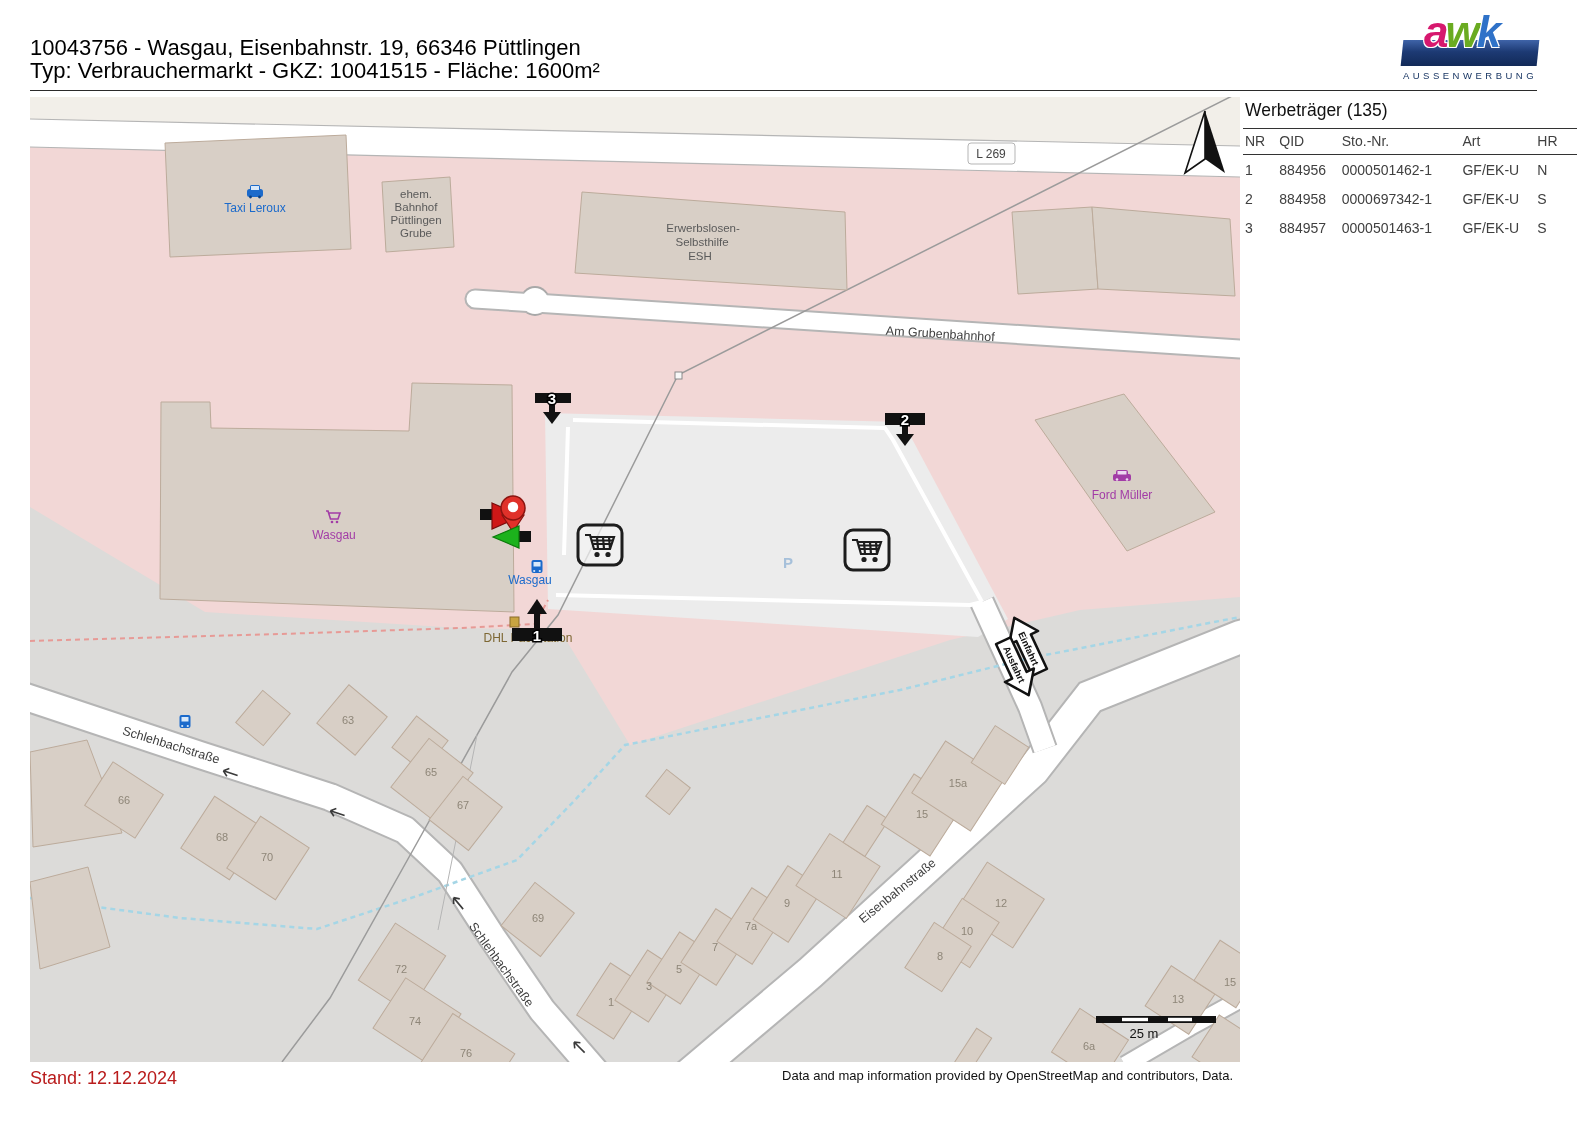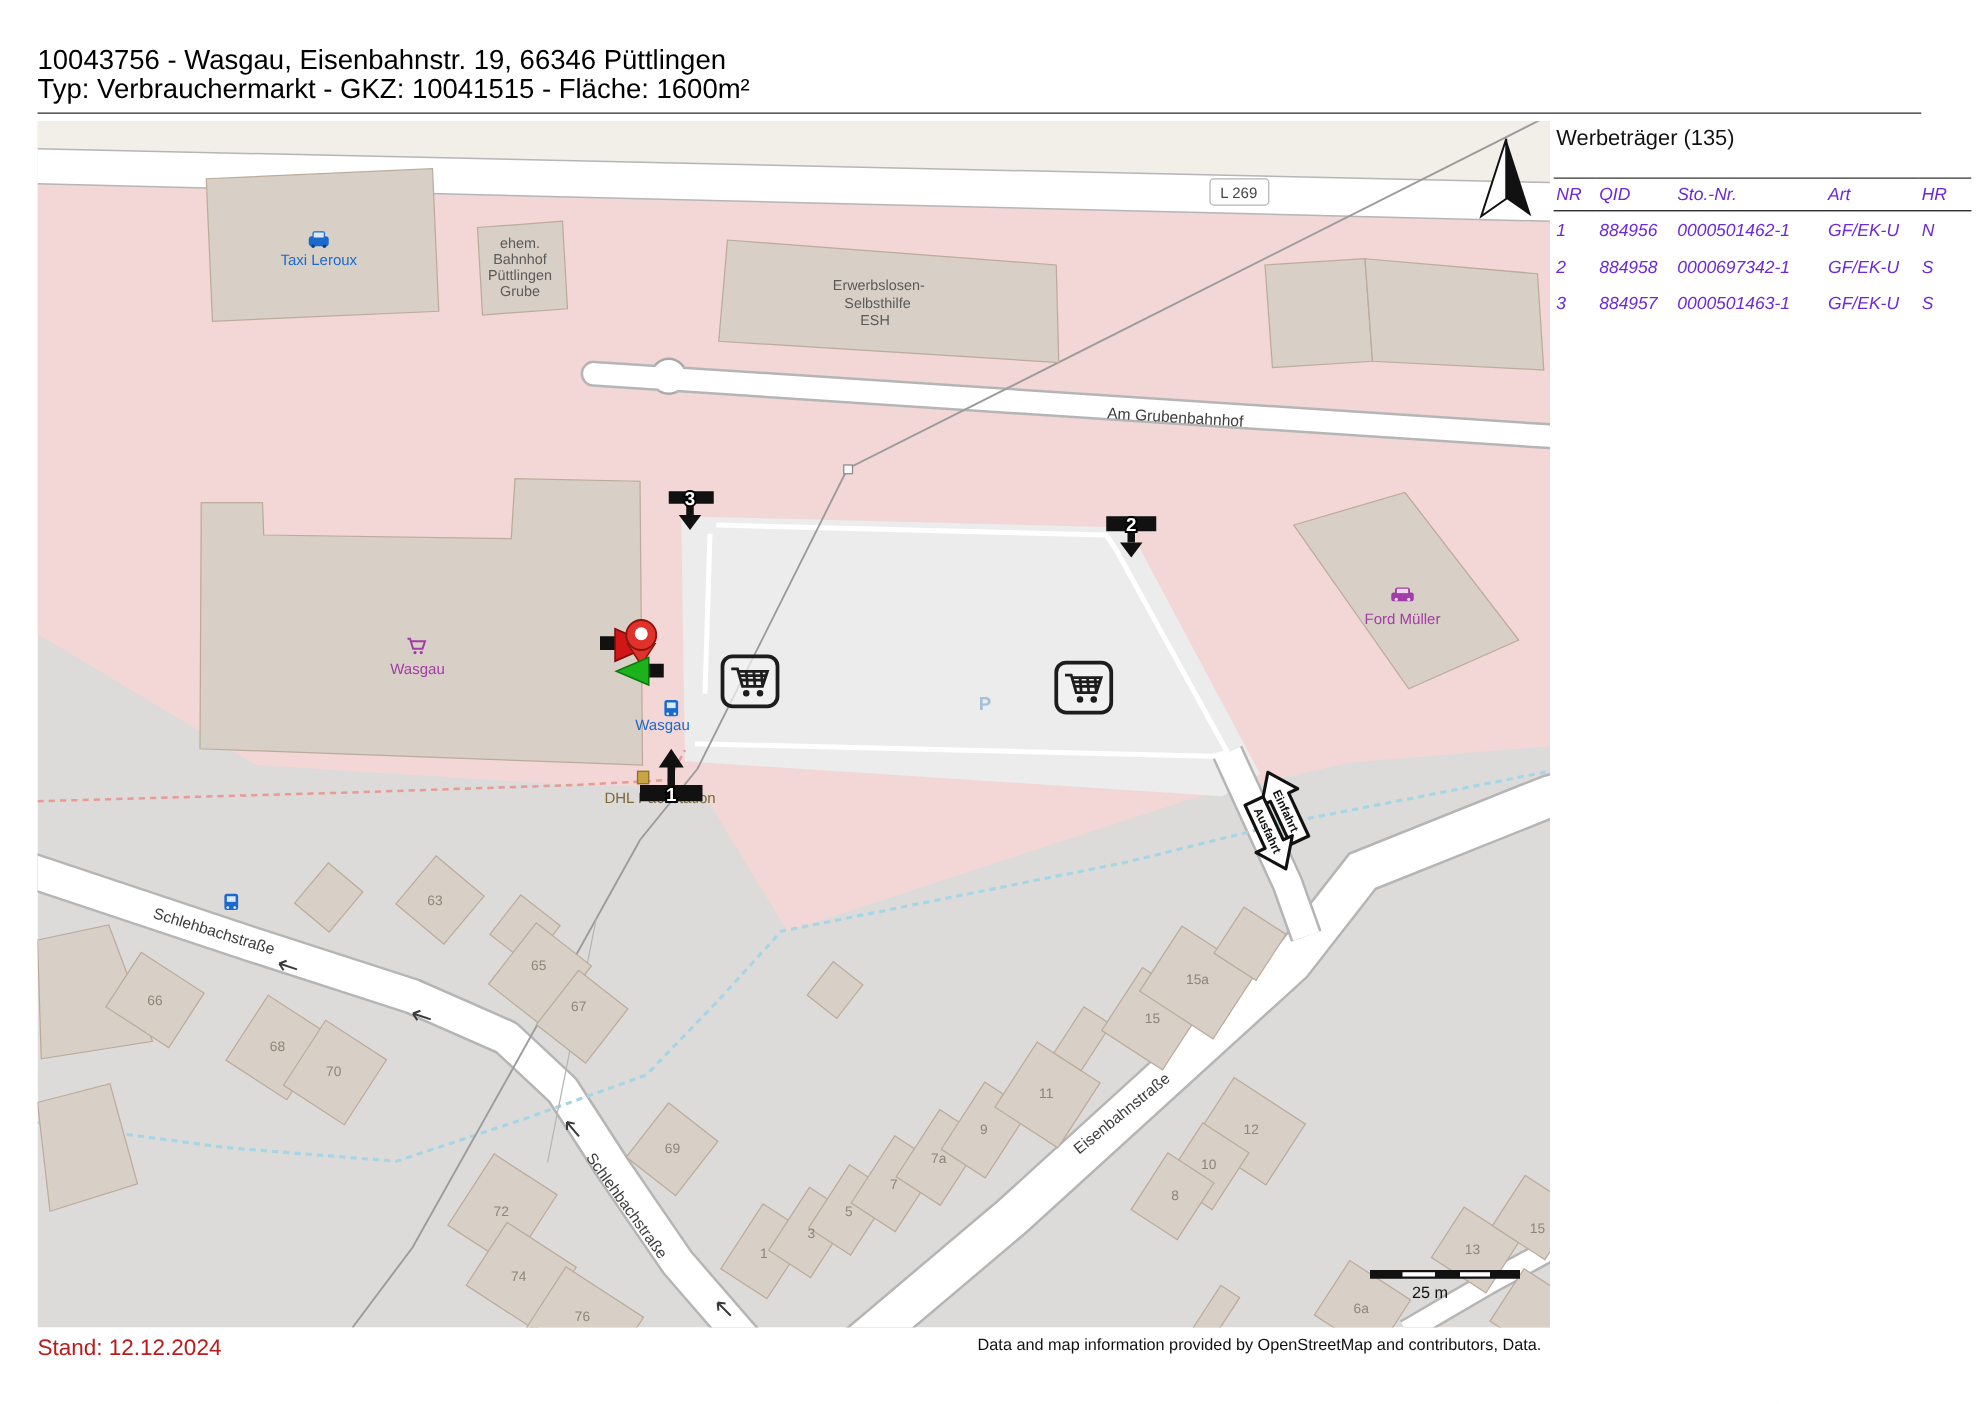--- a/index.html
+++ b/index.html
@@ -13,22 +13,22 @@
             background:linear-gradient(180deg,#3f63a8 0%,#1d3a74 45%,#122a58 100%);
             transform:skewX(-6deg);}
   .logo-word{position:absolute;left:22px;top:-8px;font-size:44px;font-weight:bold;font-style:italic;
              letter-spacing:-3px;line-height:44px;
              text-shadow:-1px -1px 0 #fff,1px -1px 0 #fff,-1px 1px 0 #fff,1px 1px 0 #fff;}
   .la{color:#d6186e;} .lw{color:#6aab21;} .lk{color:#2f72c8;}
   .logo-sub{position:absolute;left:0;top:52px;width:136px;text-align:center;
             font-size:9.5px;letter-spacing:3.5px;color:#12305f;}
   
   .panel{position:absolute;left:1243px;top:100px;width:334px;}
-  .panel-title{font-size:17.5px;color:#111;margin:0 0 21px 2px;}
-  table.wt{border-collapse:collapse;width:100%;font-size:14px;color:#6d28d9;font-style:italic;}
+  .panel-title{font-size:17.5px;color:#111;margin:0 0 7px 2px;}
+  table.wt{border-collapse:collapse;width:100%;font-size:14px;color:#404040;}
   table.wt th{font-weight:normal;text-align:left;border-top:1.3px solid #333;border-bottom:1.3px solid #333;
               padding:4px 2px 5px 2px;}
   table.wt td{padding:7px 2px 6px 2px;}
   .c-nr{width:29px;} .c-qid{width:56px;margin-left:45px;} .c-sto{width:112px;} .c-art{width:68px;} .c-hr{width:36px;}
   
   .ftr-left{position:absolute;left:30px;top:1068px;font-size:18px;color:#b91c1c;}
   .ftr-right{position:absolute;left:30px;top:1068px;width:1203px;text-align:right;font-size:13px;color:#111;}
   
   .map{position:absolute;left:30px;top:97px;width:1210px;height:965px;}
   svg text{font-family:"Liberation Sans",sans-serif;}
@@ -52,20 +52,25 @@
 <body>
 
 <div class="page">
 
   <div class="hdr">
     <div>10043756 - Wasgau, Eisenbahnstr. 19, 66346 Püttlingen</div>
     <div>Typ: Verbrauchermarkt - GKZ: 10041515 - Fläche: 1600m²</div>
   </div>
   <div class="rule"></div>
 
+  <div class="logo">
+    <div class="logo-bar"></div>
+    <div class="logo-word"><span class="la">a</span><span class="lw">w</span><span class="lk">k</span></div>
+    <div class="logo-sub">AUSSENWERBUNG</div>
+  </div>
 
   <div class="panel">
     <div class="panel-title">Werbeträger (135)</div>
     <table class="wt">
       <thead>
         <tr>
           <th class="c-nr">NR</th>
           <th class="c-qid">QID</th>
           <th class="c-sto">Sto.-Nr.</th>
           <th class="c-art">Art</th>

